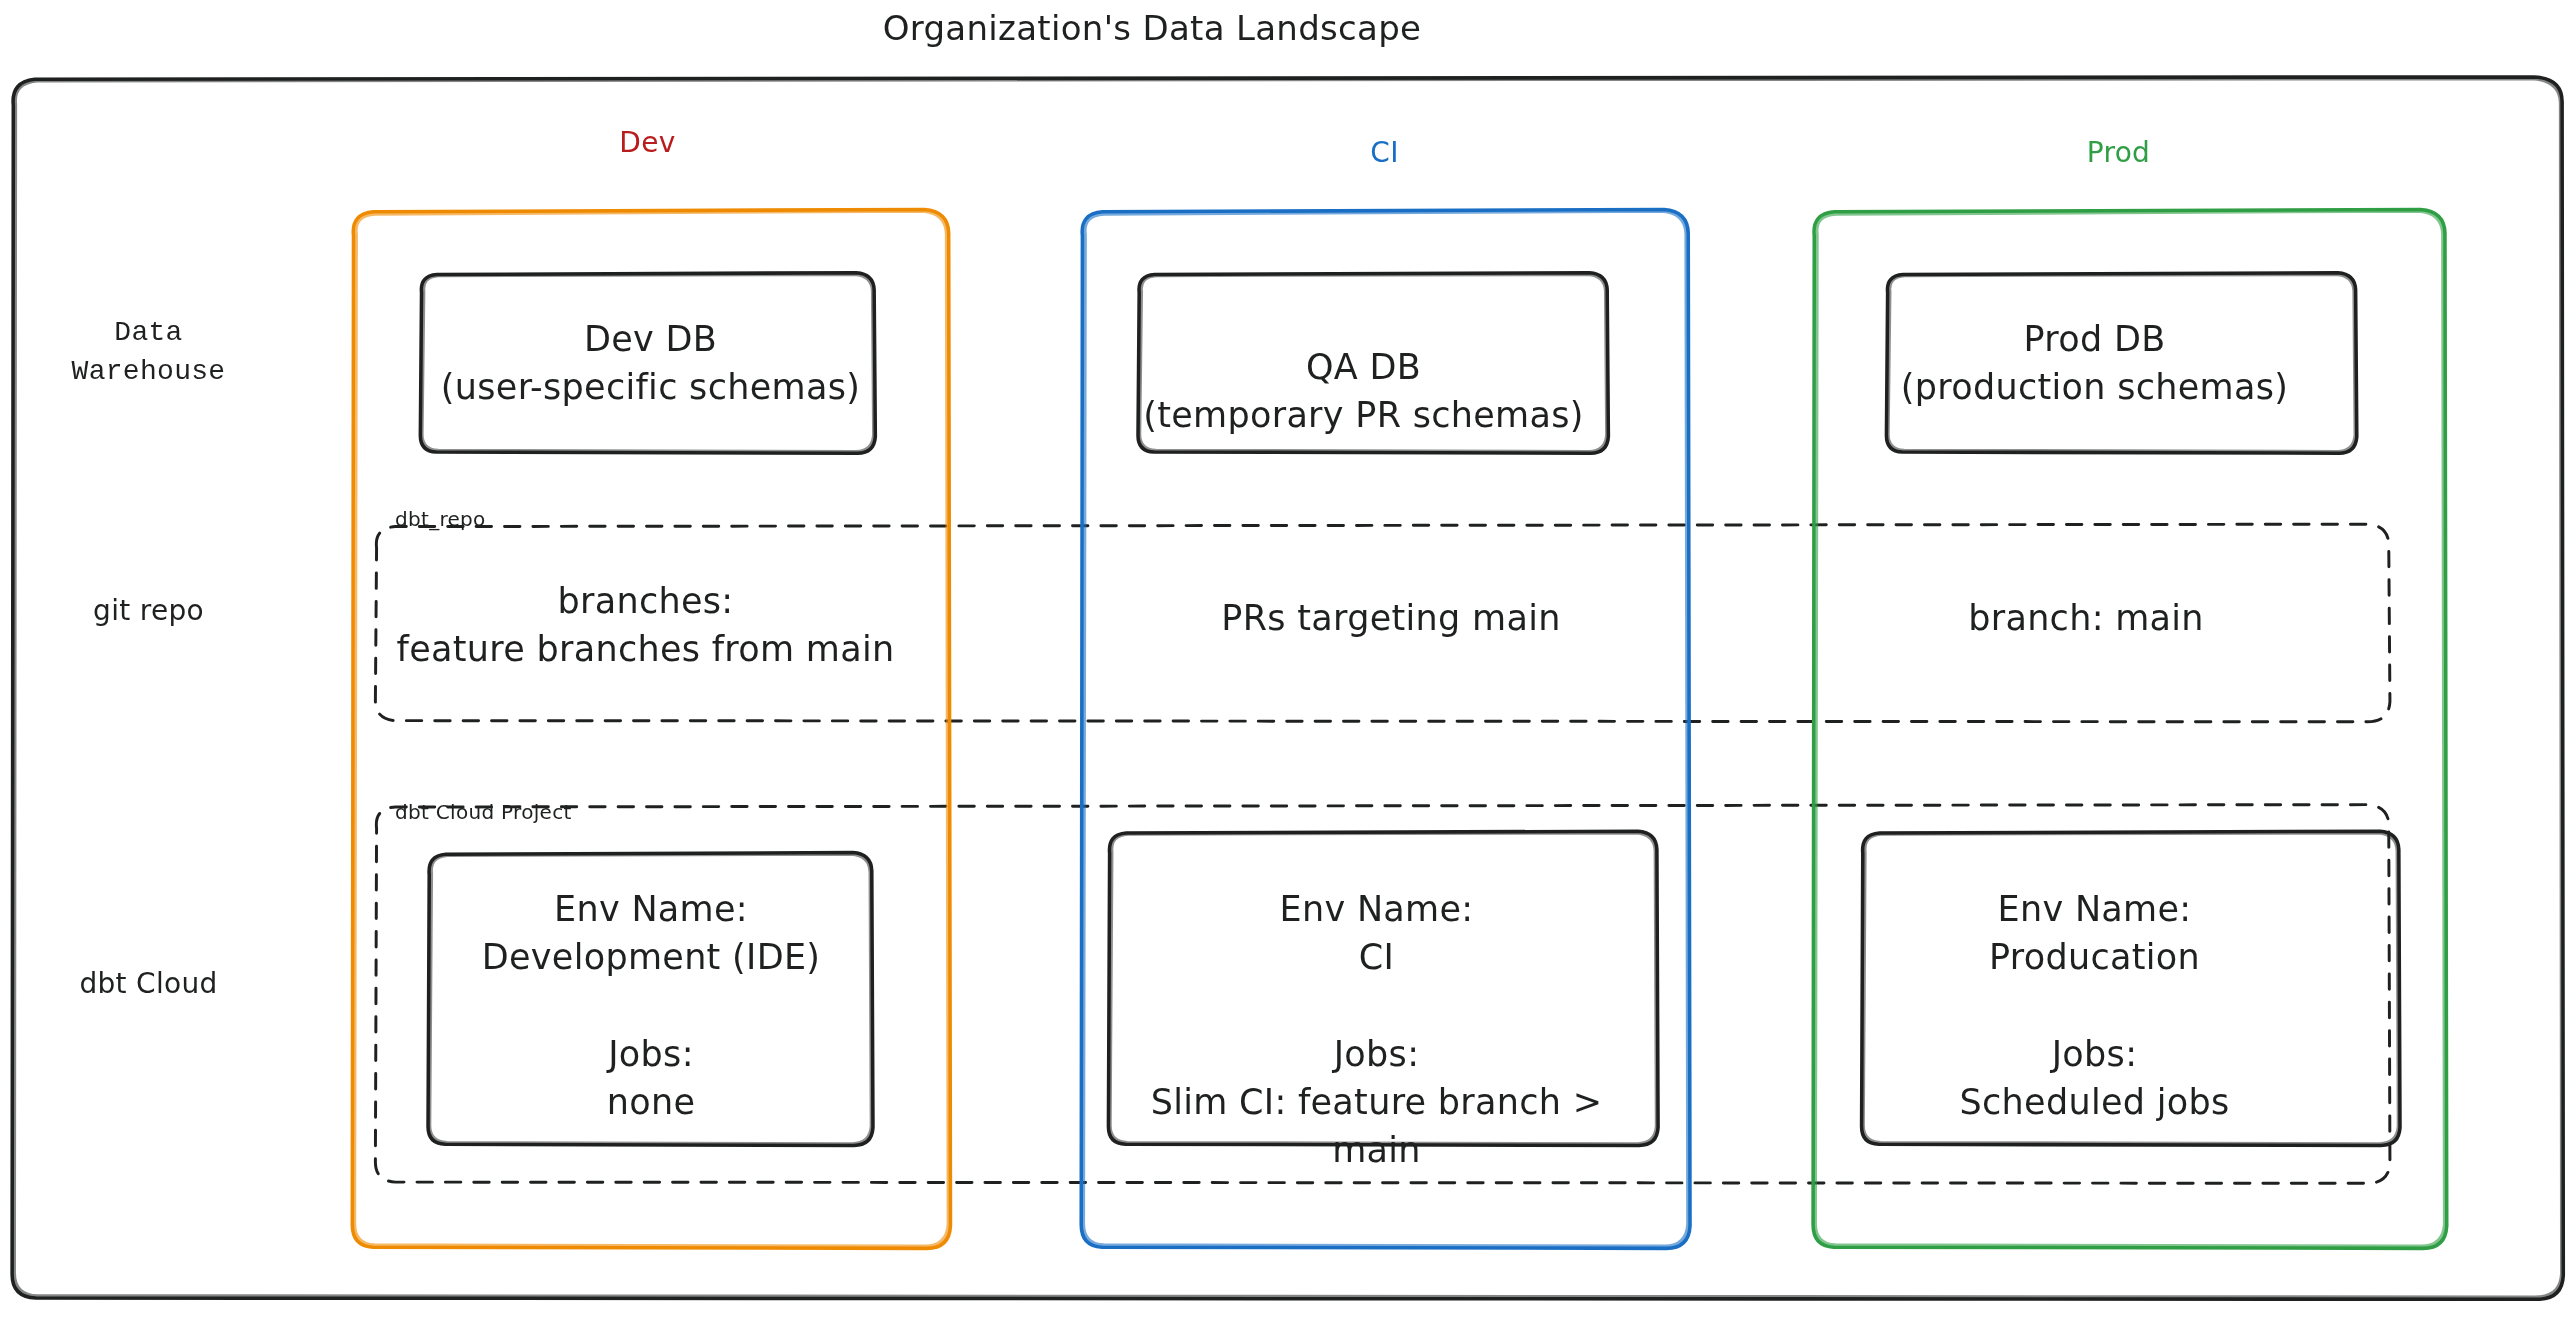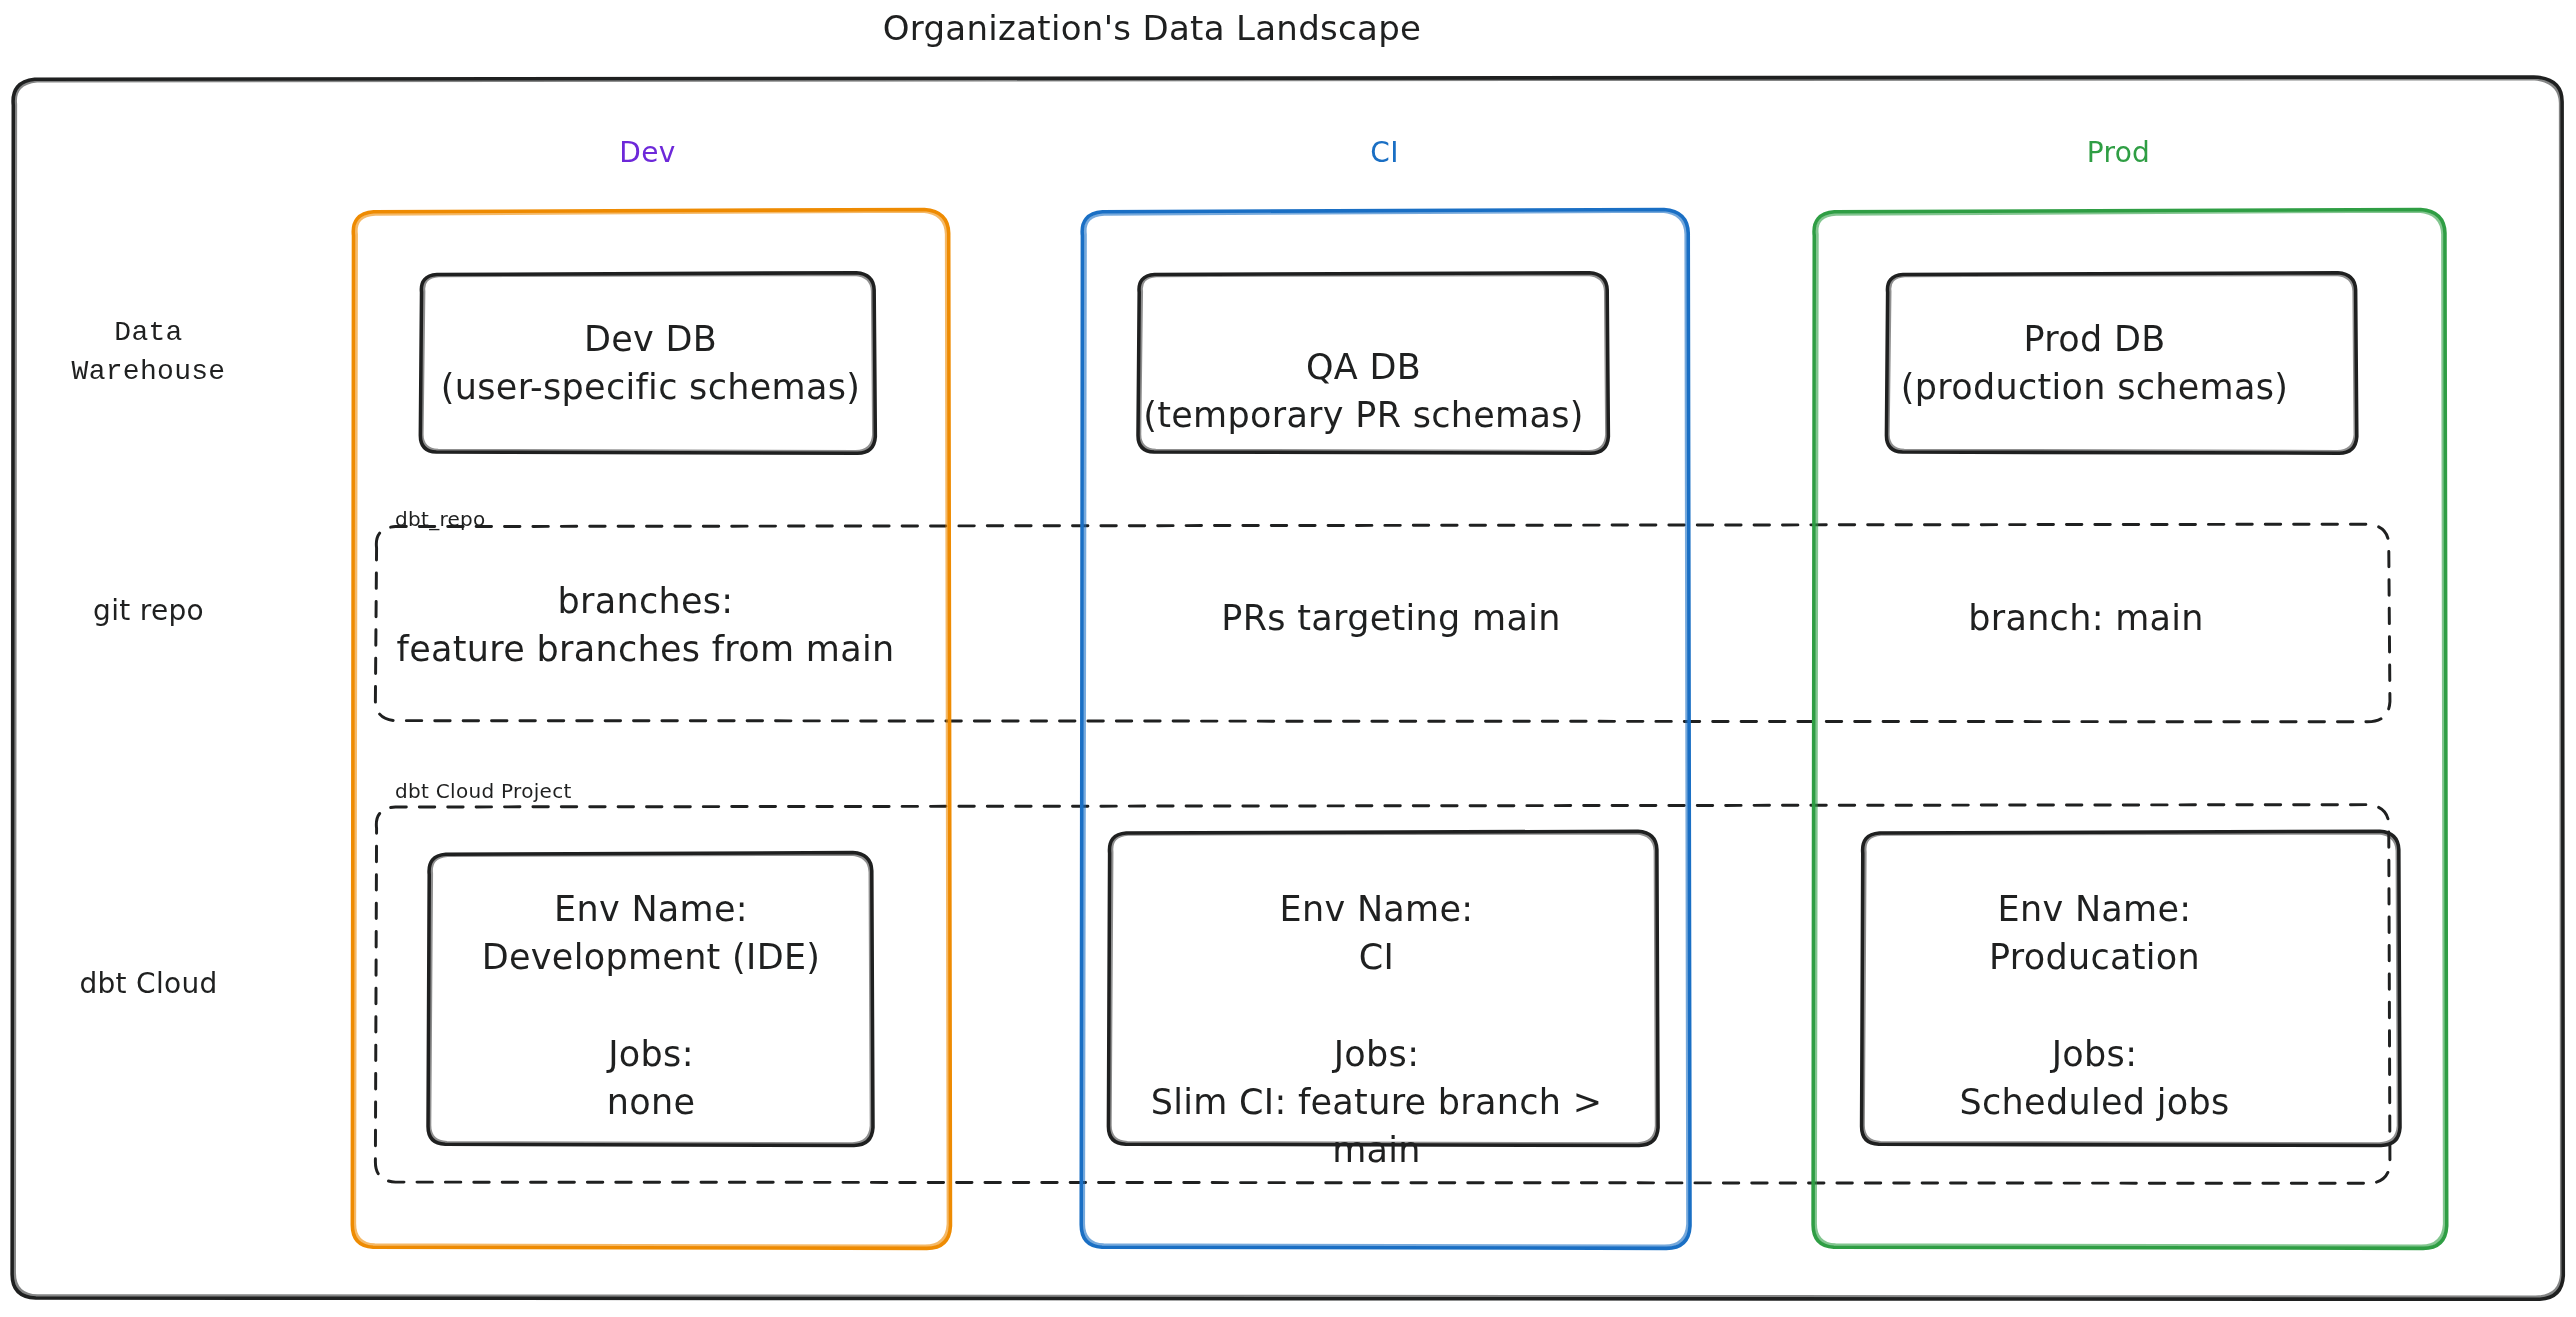--- a/index.html
+++ b/index.html
@@ -43,41 +43,41 @@
     top: 4.7px;
     width: 2300px;
     font-size: 34px;
     color: #1f2020;
   }
   .col-title {
     font-size: 28px;
     width: 355px;
     text-align: center;
   }
-  .col-title.dev  { color: #6d28d9; left: 470px;  top: 134px; }
+  .col-title.dev  { color: #b91c1c; left: 470px;  top: 124px; }
   .col-title.ci   { color: #1a6fc4; left: 1207px; top: 134px; }
   .col-title.prod { color: #2f9e44; left: 1941px; top: 134px; }
 
   .row-label {
     font-size: 28px;
     width: 249px;
     left: 24px;
     text-align: center;
   }
   .row-label.dwh  { top: 314px; font-family: Liberation Mono, monospace; }
   .row-label.git  { top: 592px; }
   .row-label.dbt  { top: 965px; }
 
   .sub-label {
     font-size: 20px;
     text-align: left;
     color: #1f2020;
   }
   .sub-label.repo  { left: 395px; top: 495px;  width: 296px; margin-top: 11px; }
-  .sub-label.cloud { left: 395px; top: 778px; width: 355px; }
+  .sub-label.cloud { left: 395px; top: 799px; width: 355px; }
 
   .node-text {
     font-size: 35px;
     text-align: center;
   }
   
   .nt-devdb  { left: 414px;  top: 315px;  width: 473px; }
   .nt-qadb   { left: 1127px; top: 315px;  width: 473px; margin-top: 28px; }
   .nt-proddb { left: 1858px; top: 315px;  width: 473px; }
   

